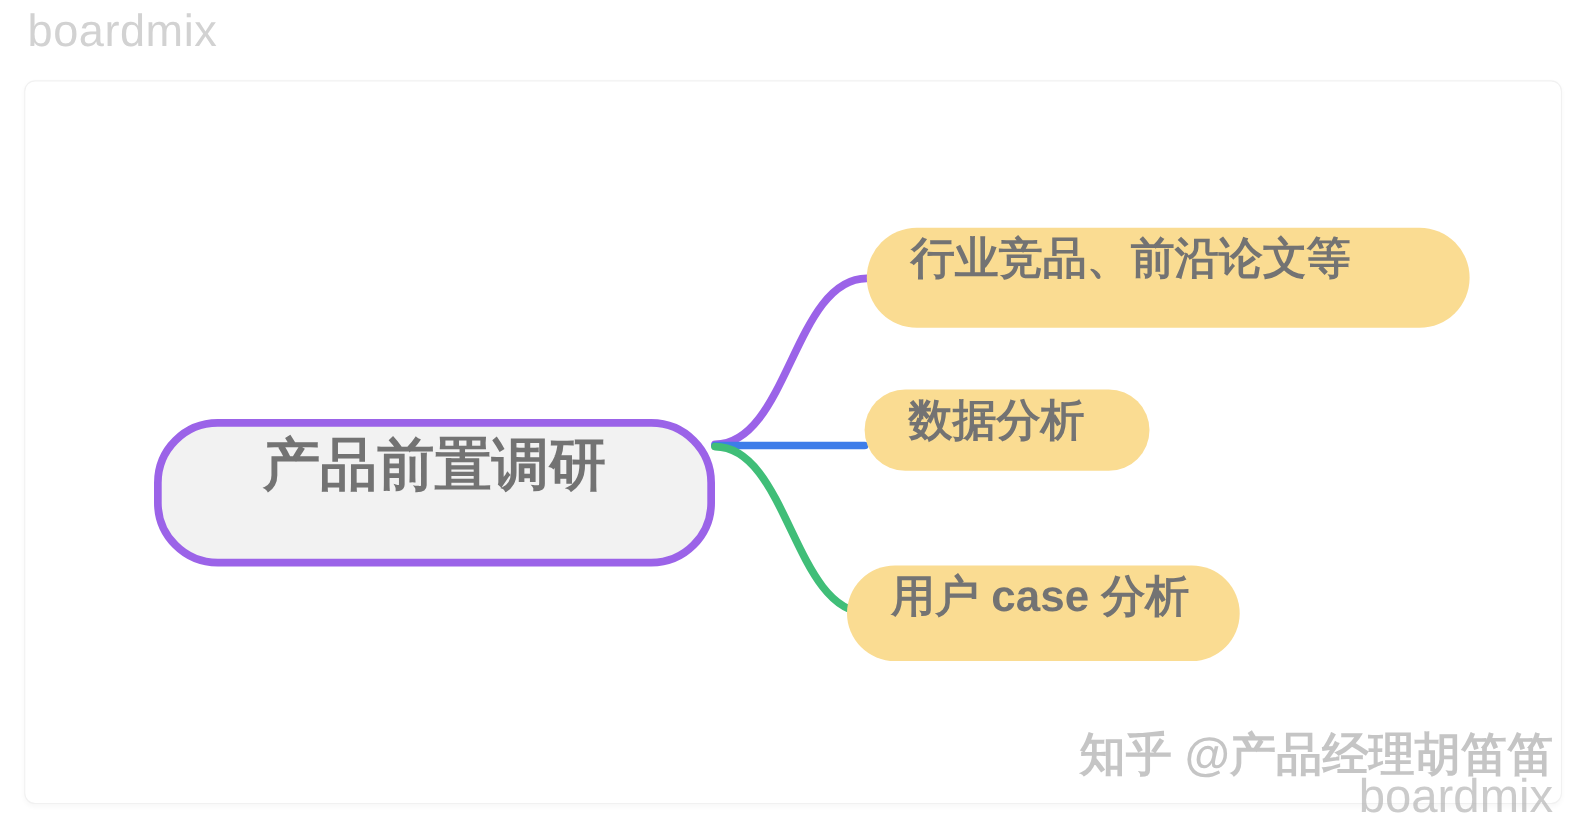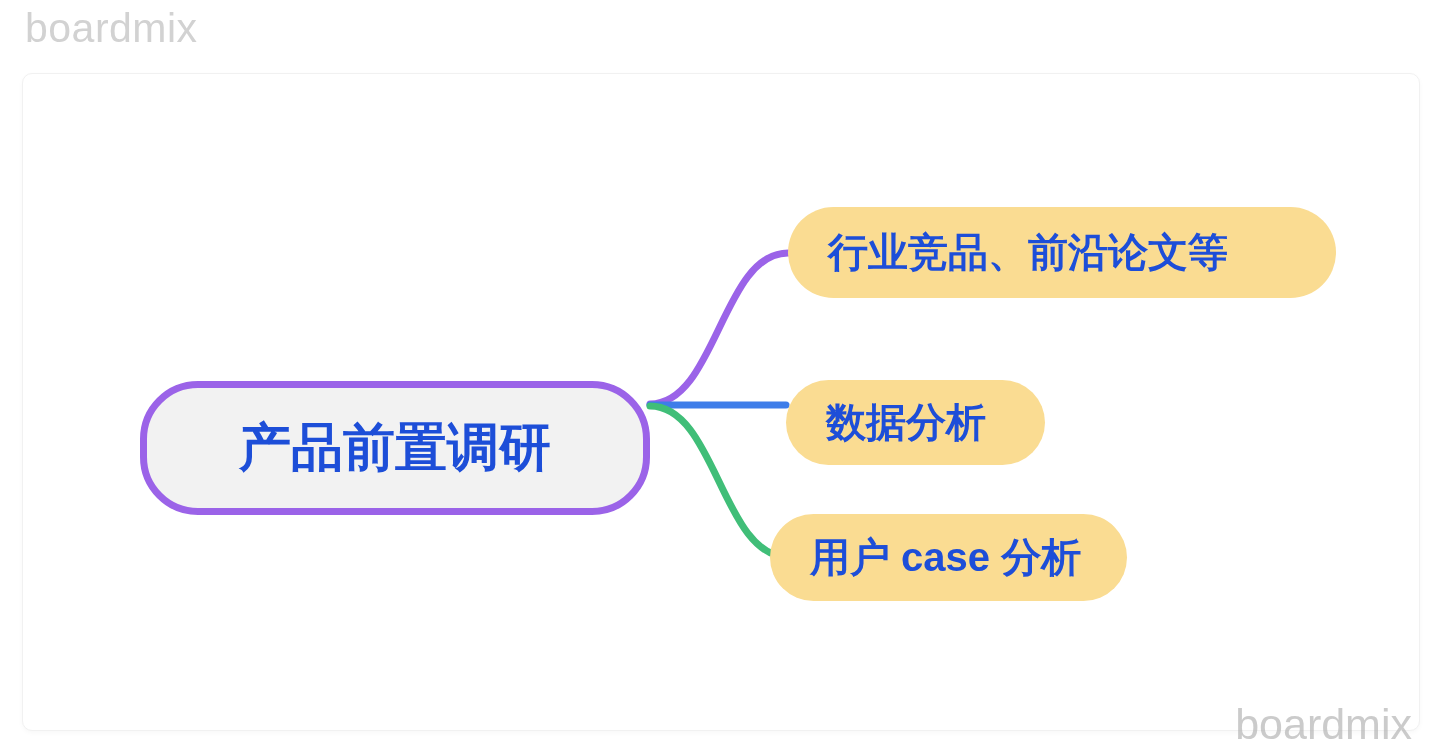--- a/index.html
+++ b/index.html
@@ -43,24 +43,24 @@
     width: 1440px;
     height: 751px;
     pointer-events: none;
     z-index: 1;
   }
 
   .node {
     position: absolute;
     box-sizing: border-box;
     display: flex;
-    align-items: center;
+    align-items: flex-start;
     z-index: 2;
     cursor: pointer;
-    color: #1d4ed8;
+    color: #737373;
     white-space: nowrap;
   }
 
   .node-root {
     left: 140px;
     top: 336px;
     width: 510px;
     height: 134px;
     background: #f2f2f2;
     border: 7px solid #9b63e8;
@@ -81,23 +81,23 @@
   .node-child-1 {
     left: 788px;
     top: 207px;
     width: 548px;
     height: 91px;
     border-radius: 45.5px;
   }
 
   .node-child-2 {
     left: 786px;
-    top: 380px;
+    top: 354px;
     width: 259px;
-    height: 85px;
+    height: 74px;
     border-radius: 43px;
     font-family: Liberation Serif, serif;
   }
 
   .node-child-3 {
     left: 770px;
     top: 514px;
     width: 357px;
     height: 87px;
     border-radius: 43.5px;
@@ -151,14 +151,15 @@
 
 <div class="node node-child node-child-2">
   <span>数据分析</span>
 </div>
 
 <div class="node node-child node-child-3">
   <span>用户 case 分析</span>
 </div>
 
 <div class="watermark">
+  <div class="watermark-line1">知乎 @产品经理胡笛笛</div>
   <div class="watermark-line2">boardmix</div>
 </div>
 
 </body></html>

